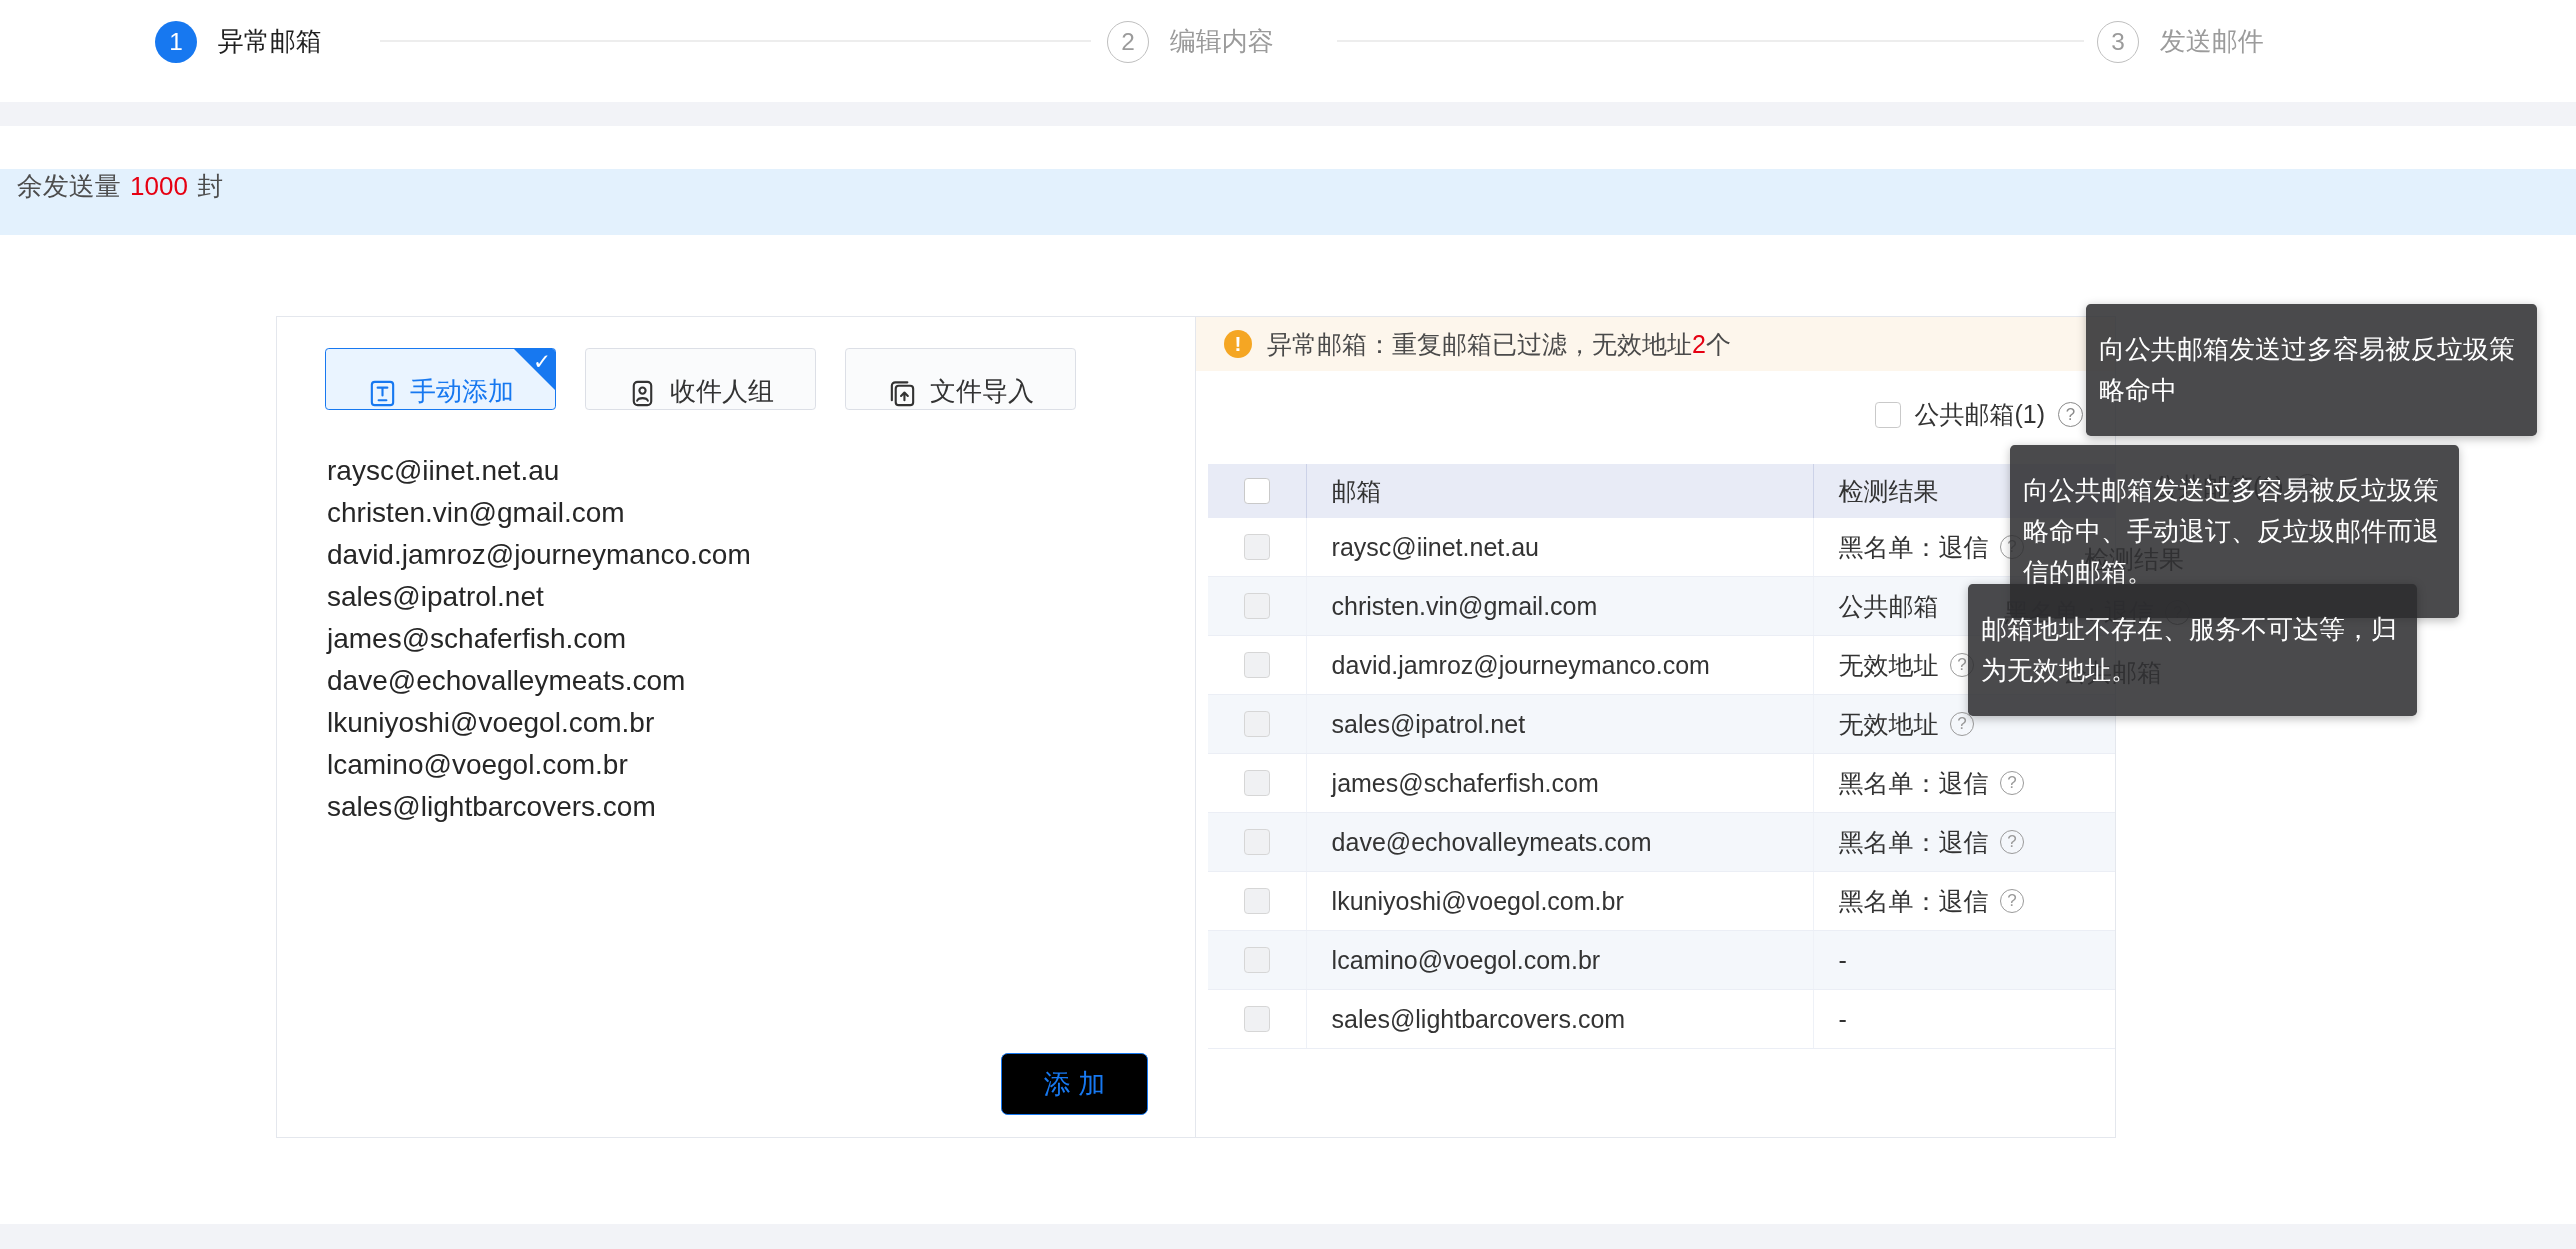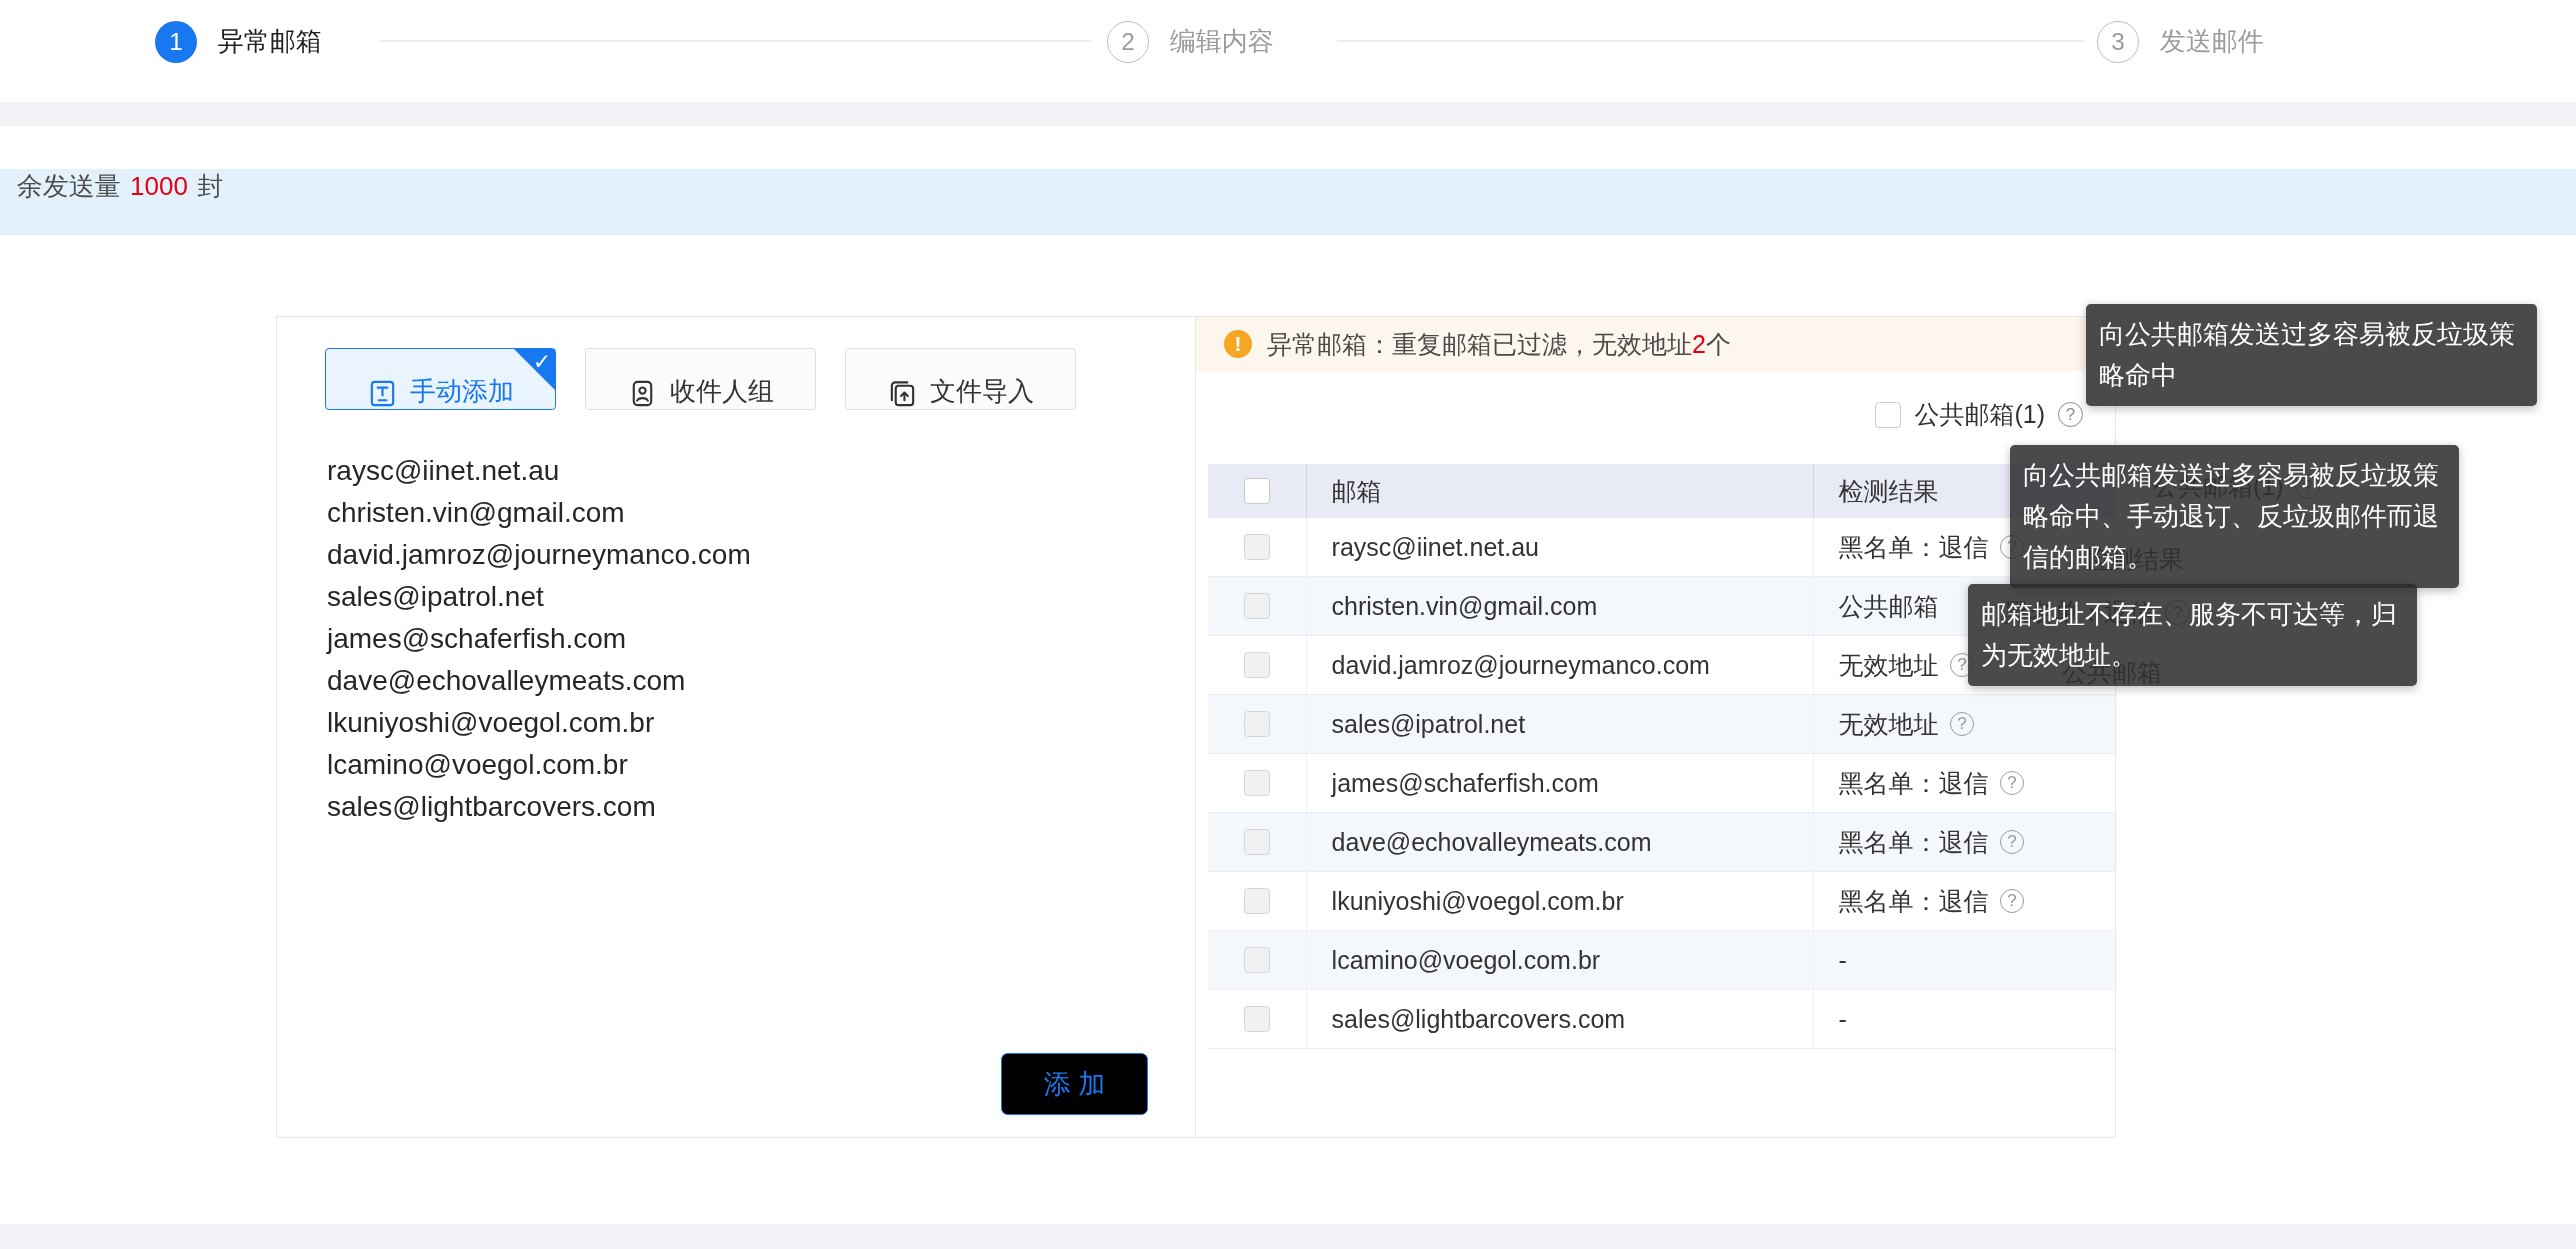--- a/index.html
+++ b/index.html
@@ -92,21 +92,21 @@
 
   
   .ghost{position:absolute;z-index:2;color:#4a4a4a;font-size:25px;display:flex;align-items:center;gap:11.3px;}
   #ghost1{left:2153px;top:470px;}
   #ghost2{left:2084px;top:543px;}
   #ghost3{left:2004px;top:596px;}
   #ghost4{left:2062px;top:656px;}
 
   
   .tooltip{position:absolute;z-index:20;background:rgba(44,44,46,0.86);color:#fff;font-size:26px;
-    line-height:41px;padding:10px 13px;border-radius:4.7px;box-sizing:border-box;
+    line-height:41px;padding:25px 13px;border-radius:4.7px;box-sizing:border-box;
     box-shadow:0 2.8px 9.4px rgba(0,0,0,0.25);}
   #tooltip1{left:2086px;top:304px;width:451px;}
   #tooltip2{left:2010px;top:445px;width:449px;}
   #tooltip3{left:1968px;top:584px;width:449px;}
 </style>
 </head>
 <body>
 
 <div class="stepper">
   <div class="step active" id="step1">

